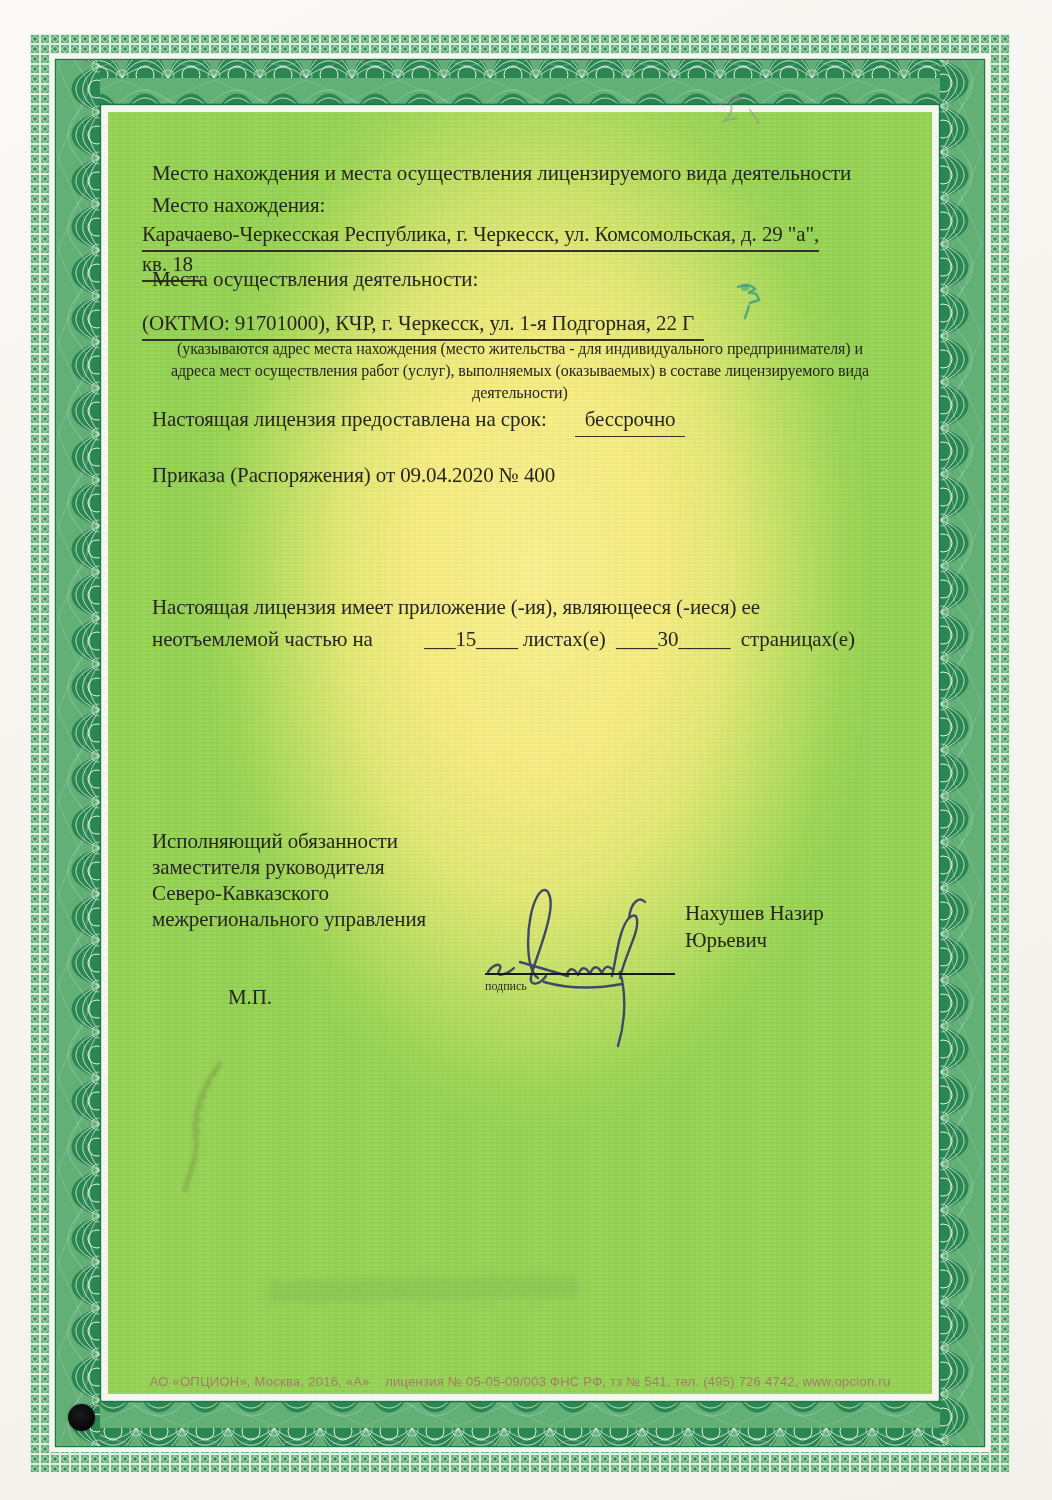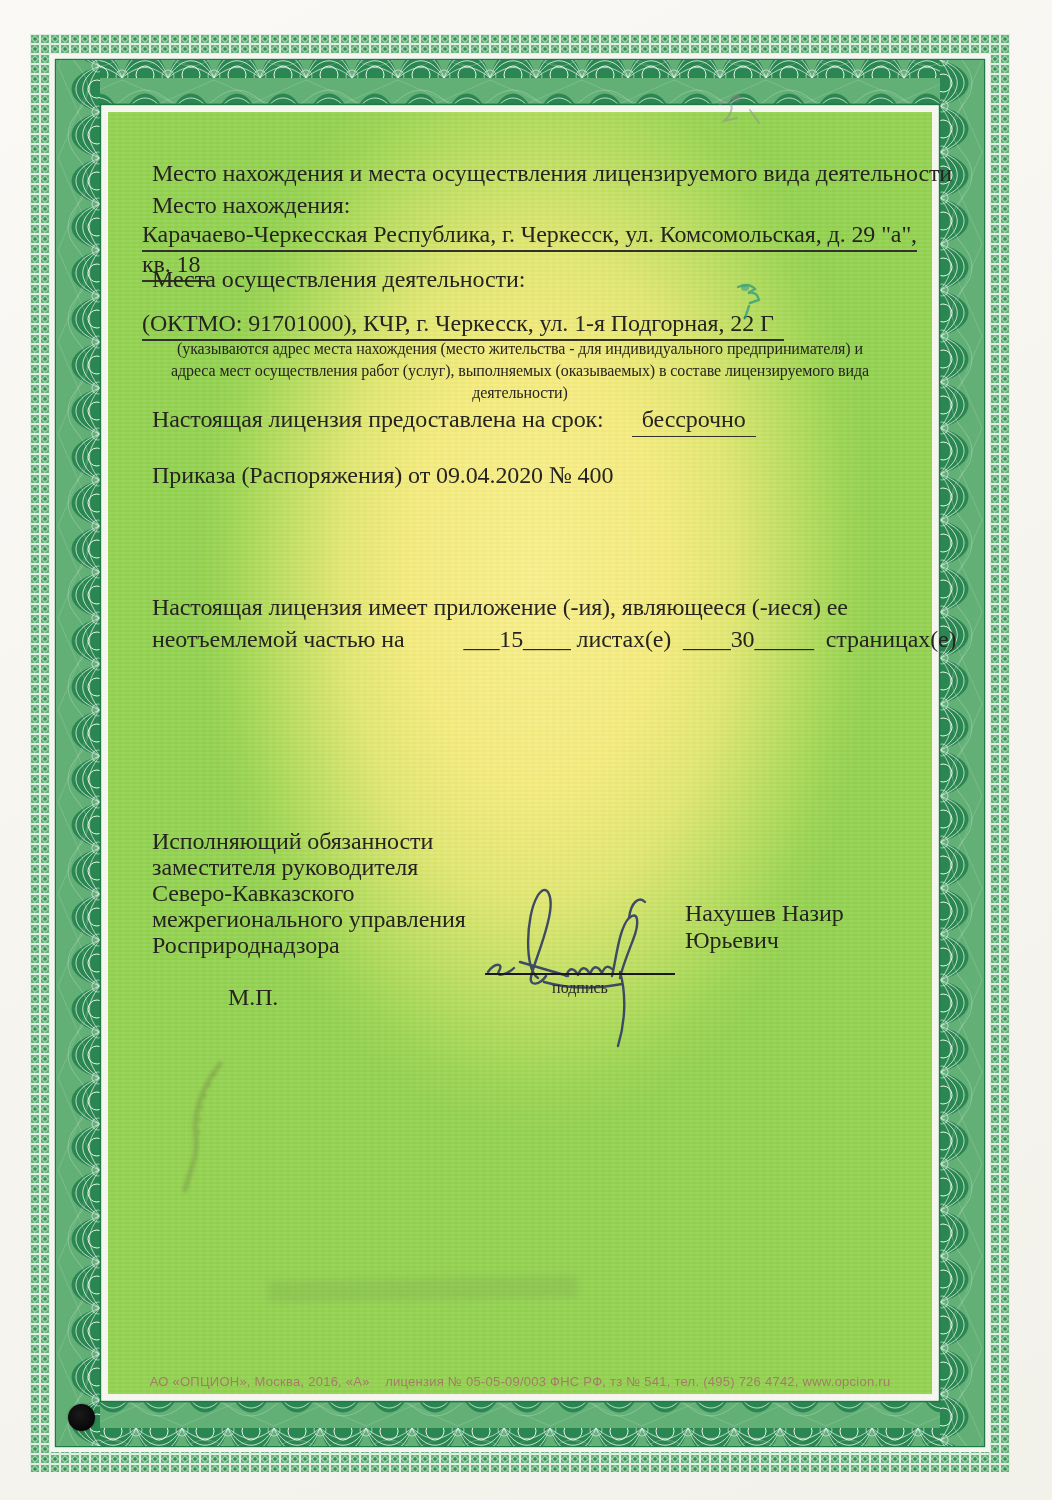--- a/index.html
+++ b/index.html
@@ -23,32 +23,32 @@
         #f9ef8c 0%, #f6eb7e 38%, #e2e771 58%, #b8dc5e 78%, #9bd452 92%, #93d150 100%);
   }
   .texture{
     position:absolute;left:0;top:0;width:100%;height:100%;pointer-events:none;
     background:
       repeating-linear-gradient(0deg, rgba(255,255,255,0.05) 0 2px, rgba(90,150,40,0.03) 2px 4px),
       repeating-linear-gradient(90deg, rgba(255,255,255,0.03) 0 3px, rgba(120,170,60,0.02) 3px 7px);
   }
   .t{
     position:absolute;white-space:nowrap;
-    font-size:24px;line-height:31px;color:#262420;
+    font-size:21px;line-height:31px;color:#262420;
     letter-spacing:-0.1px;
   }
   .note{font-size:16px;line-height:22px;text-align:center;width:100%;}
   .u{border-bottom:2px solid #33312c;padding-bottom:0;display:inline-block;}
   .u-thin{border-bottom:1.6px solid #33312c;padding-bottom:1px;display:inline-block;}
   .ws-pre{white-space:pre;}
   .officer{line-height:26px;}
   .names{line-height:27px;}
   .sigline{position:absolute;background:#19181a;height:2.4px;}
   .sigcaption{
-    position:absolute;text-align:center;font-size:16px;color:#2a2824;
+    position:absolute;font-size:12px;color:#2a2824;
   }
   .fineprint{
     position:absolute;width:100%;text-align:center;
     font-family:"Liberation Sans","DejaVu Sans",sans-serif;
     font-size:13px;letter-spacing:0.25px;color:#a57768;opacity:0.95;
   }
   .punch{
     position:absolute;left:68px;top:1404px;width:27px;height:27px;border-radius:50%;
     background:radial-gradient(circle at 42% 40%, #1a1a1a 0%, #070707 70%);
     box-shadow:0 0 2px rgba(0,0,0,0.5);
@@ -138,21 +138,20 @@
       <div class="t" style="left:44px;top:479px;line-height:32px;">
         <div>Настоящая лицензия имеет приложение (-ия), являющееся (-иеся) ее</div>
         <div class="ws-pre">неотъемлемой частью на          ___15____ листах(е)  ____30_____  страницах(е)</div>
       </div>
 
       <div class="t officer" style="left:44px;top:716px;">
         <div>Исполняющий обязанности</div>
         <div>заместителя руководителя</div>
         <div>Северо-Кавказского</div>
         <div>межрегионального управления</div>
-        <div>Росприроднадзора</div>
       </div>
 
       <div class="t names" style="left:577px;top:788px;">
         <div>Нахушев Назир</div>
         <div>Юрьевич</div>
       </div>
 
       <svg class="decor" style="left:372px;top:756px;" width="195" height="185" viewBox="0 0 195 185" xmlns="http://www.w3.org/2000/svg">
         <g fill="none" stroke="#333d66" stroke-width="2.4" stroke-linecap="round" stroke-linejoin="round" opacity="0.92">
           <path d="M8,104 c7,-10 16,-9 11,-1 c-4,7 9,3 15,-3"></path>

